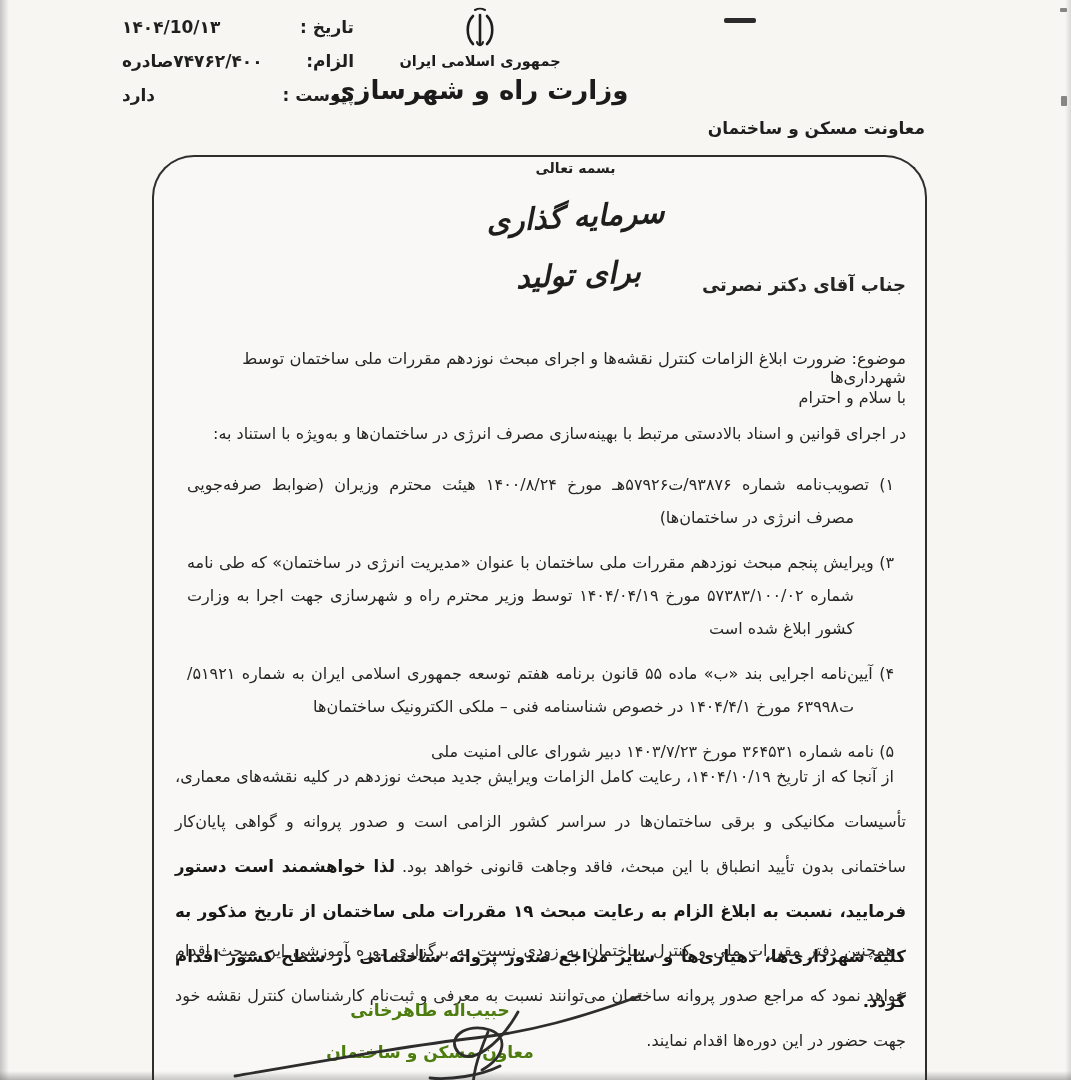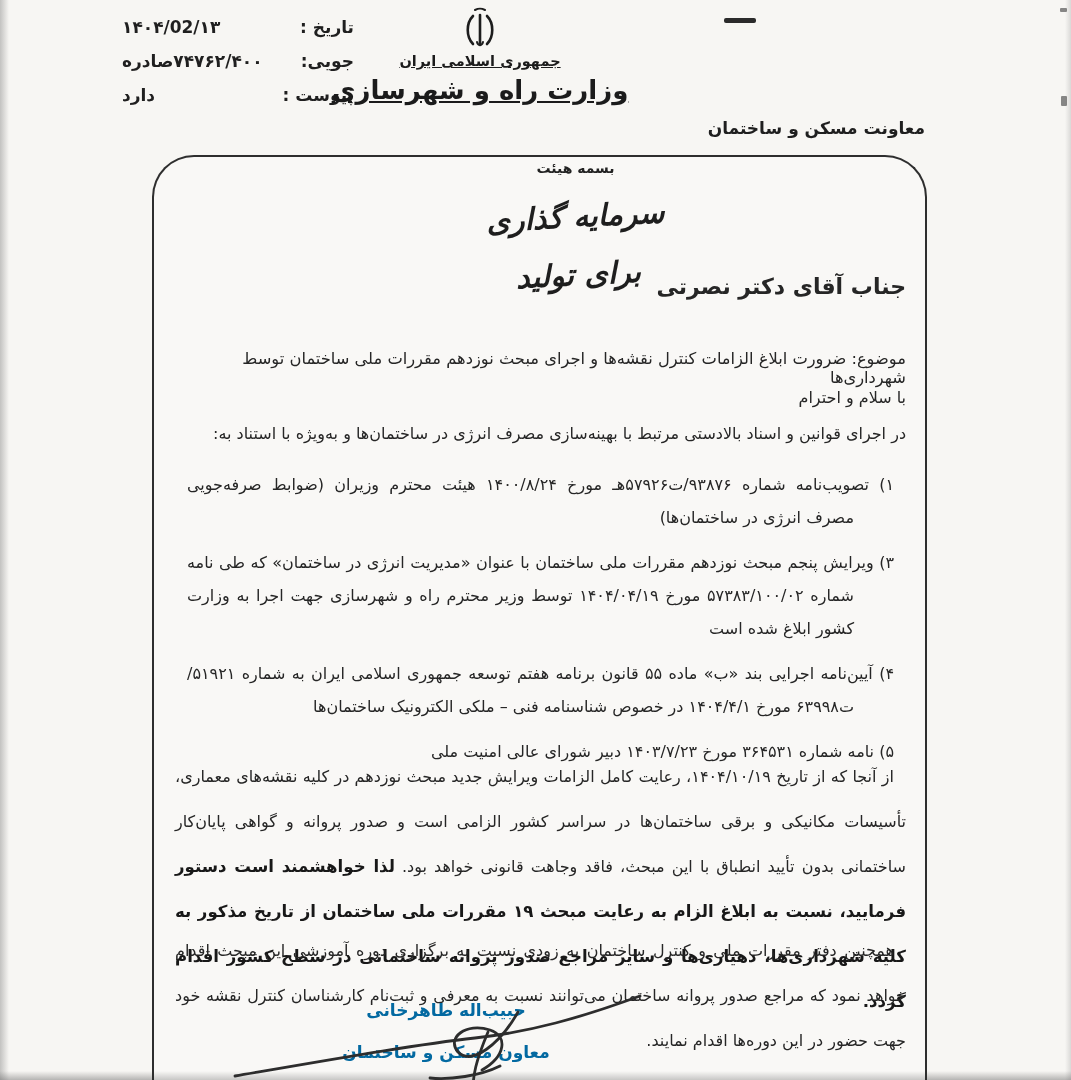--- a/index.html
+++ b/index.html
@@ -29,21 +29,21 @@
     position:absolute;top:16px;left:116px;width:238px;
     direction:rtl;font-weight:bold;font-size:17px;color:#1f1f1f;
   }
   .meta-row{display:flex;justify-content:space-between;margin-bottom:12px;line-height:22px;}
   .meta-label{white-space:nowrap;}
   .meta-value{white-space:nowrap;margin-left:6px;}
 
   
   .hdr{
     position:absolute;top:6px;left:480px;transform:translateX(-50%);
-    text-align:center;color:#1b1b1b;width:300px;text-decoration:underline;
+    text-align:center;color:#1b1b1b;width:300px;
   }
   .hdr .emblem{display:block;margin:0 auto;}
   .hdr-country{font-size:14.5px;font-weight:bold;margin-top:3px;letter-spacing:.5px;}
   .hdr-ministry{font-size:26px;font-weight:bold;margin-top:6px;}
 
   .deputy{
     position:absolute;top:118px;right:146px;
     font-size:17px;font-weight:bold;color:#1f1f1f;direction:rtl;
   }
   .dash{position:absolute;left:724px;top:18px;width:32px;height:5px;background:#2b2b2b;border-radius:2px;}
@@ -62,67 +62,67 @@
   }
   .slogan{
     position:absolute;top:188px;left:468px;width:215px;height:60px;
     text-align:center;font-size:30px;font-style:italic;font-weight:bold;
     font-family:"DejaVu Serif", serif;color:#1e1e1e;direction:rtl;
     transform:rotate(-3deg);letter-spacing:-1px;line-height:58px;
   }
 
   
   .body-text{position:absolute;left:175px;width:731px;direction:rtl;text-align:right;color:#262626;}
-  .addr1{top:274px;font-size:22px;font-weight:bold;}
+  .addr1{top:274px;font-size:18px;font-weight:bold;}
   .addr2{top:309px;font-size:16.8px;font-weight:bold;}
   .subject{top:349px;font-size:16.3px;}
   .salutation{top:388px;font-size:16px;}
   .intro{top:424px;font-size:16px;padding-right:13px;}
 
   .items{top:456px;font-size:16px;}
   .item{
     line-height:33px;margin:12px;
     padding-right:40px;text-indent:-40px;
     text-align:justify;text-align-last:right;
   }
   .item .num{font-weight:normal;}
 
   .para{font-size:16px;line-height:45px;text-align:justify;text-align-last:right;text-indent:12px;}
   .para1{top:754px;}
   .para1 .bold-part{font-weight:bold;font-size:16.6px;color:#181818;}
   .para2{top:928px;}
 
   
   .sig{
-    position:absolute;left:306px;top:1000px;width:280px;
-    text-align:center;direction:rtl;font-weight:bold;color:#0369a1;
+    position:absolute;left:290px;top:1000px;width:280px;
+    text-align:center;direction:rtl;font-weight:bold;color:#4d7c0f;
   }
   .sig-name{font-size:17px;margin-bottom:22px;}
   .sig-title{font-size:17px;}
   .sig-svg{position:absolute;left:200px;top:982px;pointer-events:none;}
 </style>
 </head>
 <body>
 
 <div class="page">
 
   <div class="edge-left"></div>
   <div class="edge-right"></div>
   <div class="edge-bottom"></div>
   <div class="tick" style="left:1060px;top:8px;width:7px;height:4px;"></div>
   <div class="tick" style="left:1061px;top:96px;width:6px;height:10px;"></div>
   <div class="dash"></div>
 
   <div class="meta">
     <div class="meta-row">
       <span class="meta-label">تاریخ :</span>
-      <span class="meta-value">۱۴۰۴/02/۱۳</span>
+      <span class="meta-value">۱۴۰۴/10/۱۳</span>
     </div>
     <div class="meta-row">
-      <span class="meta-label">جویی:</span>
+      <span class="meta-label">الزام:</span>
       <span class="meta-value">۷۴۷۶۲/۴۰۰صادره</span>
     </div>
     <div class="meta-row">
       <span class="meta-label">پیوست :</span>
       <span class="meta-value">دارد</span>
     </div>
   </div>
 
   <div class="hdr">
     <svg class="emblem" width="40" height="44" viewBox="0 0 40 44">
@@ -135,21 +135,21 @@
       </g>
     </svg>
     <div class="hdr-country">جمهوری اسلامی ایران</div>
     <div class="hdr-ministry">وزارت راه و شهرسازی</div>
   </div>
 
   <div class="deputy">معاونت مسکن و ساختمان</div>
 
   <div class="frame"></div>
 
-  <div class="besmeleh">بسمه هیئت</div>
+  <div class="besmeleh">بسمه تعالی</div>
   <div class="slogan">سرمایه گذاری برای تولید</div>
 
   <div class="body-text addr1">جناب آقای دکتر نصرتی</div>
   <div class="body-text subject">موضوع: ضرورت ابلاغ الزامات کنترل نقشه‌ها و اجرای مبحث نوزدهم مقررات ملی ساختمان توسط شهرداری‌ها</div>
   <div class="body-text salutation">با سلام و احترام</div>
   <div class="body-text intro">در اجرای قوانین و اسناد بالادستی مرتبط با بهینه‌سازی مصرف انرژی در ساختمان‌ها و به‌ویژه با استناد به:</div>
 
   <div class="body-text items">
     <div class="item">
       <span class="num">۱)</span>

